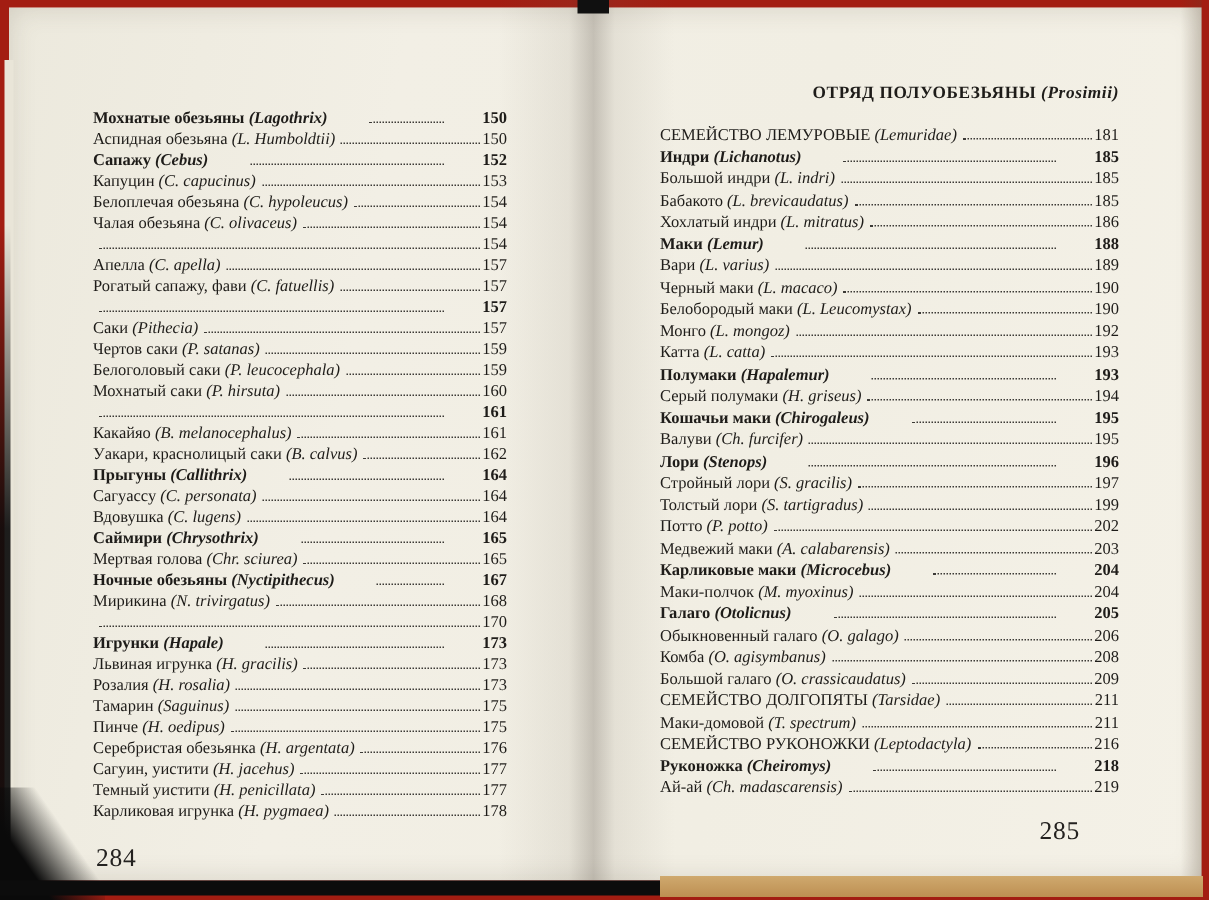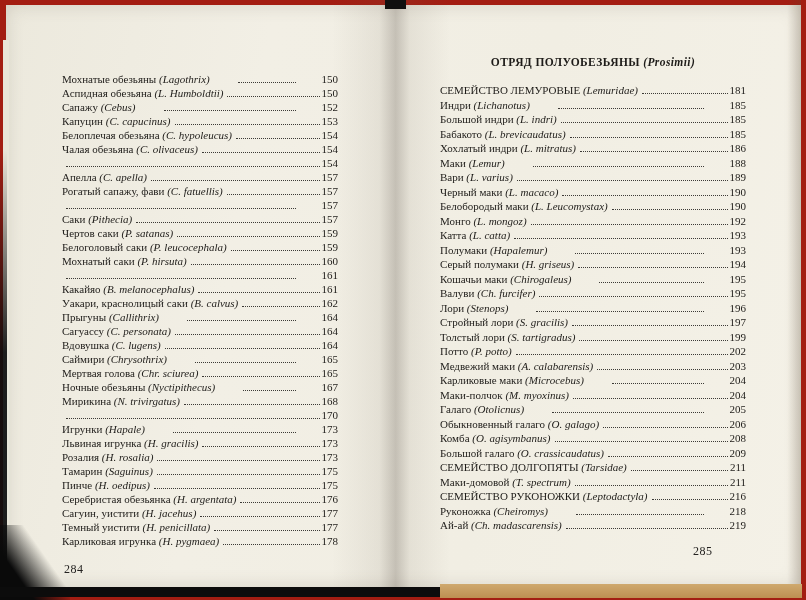--- a/index.html
+++ b/index.html
@@ -34,36 +34,36 @@
     background:linear-gradient(55deg,#0a0a0a 28%,rgba(10,10,10,0) 62%);
   }
   .bottom-black-strip{position:absolute;left:0;bottom:3px;width:440px;height:10px;background:#0c0c0c;}
   .bottom-tan-strip{position:absolute;left:440px;right:4px;bottom:2px;height:14px;background:linear-gradient(#cfa96e,#bd8f52);}
 
   
   .toc-col{position:absolute;color:#1e1c19;}
   .toc-left{left:62px;top:72px;width:276px;font-size:11px;}
   .toc-right{left:440px;top:56px;width:306px;font-size:11px;}
   .toc-header{
-    text-align:center;font-weight:700;font-size:11.5px;letter-spacing:.4px;
+    text-align:right;font-weight:700;font-size:11.5px;letter-spacing:.4px;
     margin-bottom:15px;white-space:nowrap;
   }
   .toc-header .lat{font-style:italic;}
   .row{display:flex;align-items:baseline;height:14px;line-height:14px;white-space:nowrap;}
   .toc-right .row{height:14.5px;line-height:14.5px;}
-  .row.b{font-weight:400;gap:24px;}
+  .row.b{font-weight:700;gap:24px;}
   .nm{white-space:nowrap;}
   .lat{font-style:italic;}
   .leader{
     flex:1 1 auto;min-width:10px;
     border-bottom:1.6px dotted #3c3a36;
     margin:0 2px 3px 4px;
   }
   .pg{text-align:right;}
-  .folio{position:absolute;color:#242220;font-size:12px;letter-spacing:.5px;}
+  .folio{position:absolute;color:#242220;font-size:17px;letter-spacing:.5px;}
   .folio-left{left:64px;top:562px;}
   .folio-right{left:693px;top:544px;}
 </style>
 </head>
 <body>
 
 <div class="book-photo">
   <div class="pages"></div>
   <div class="fore-edge"></div>
 

